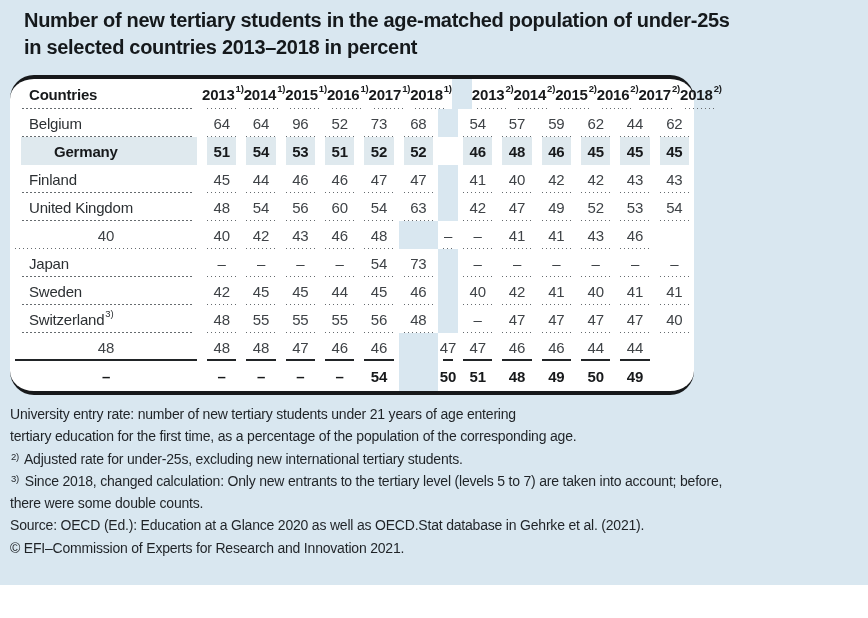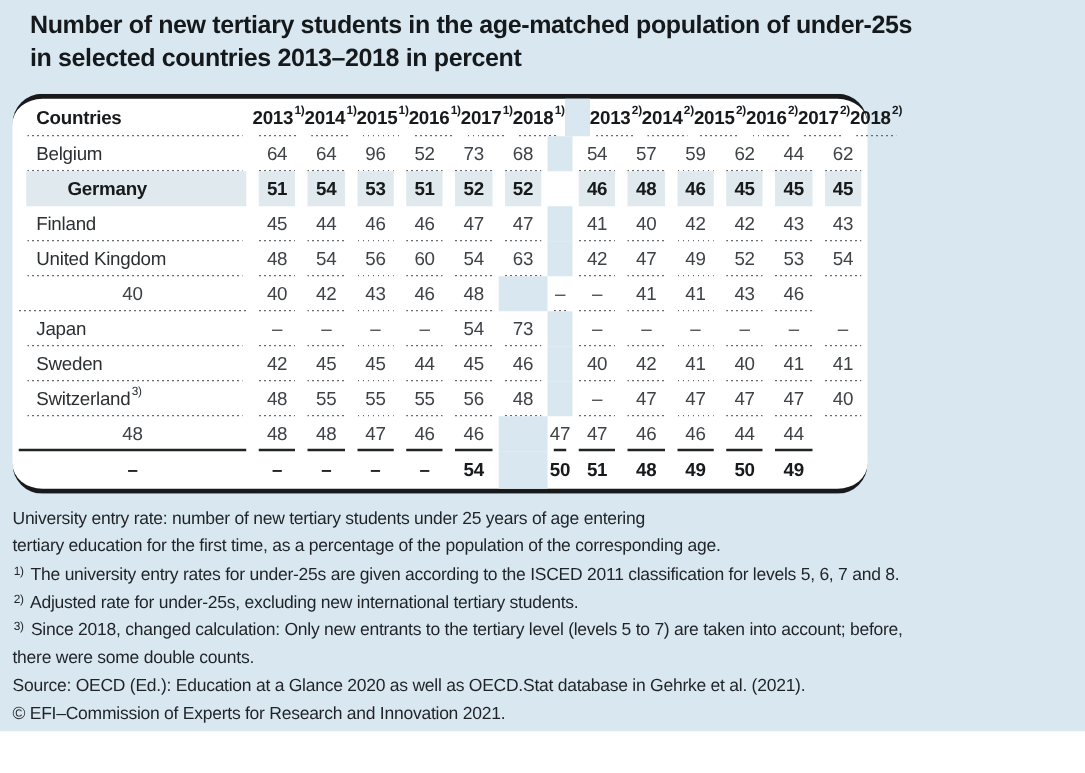--- a/index.html
+++ b/index.html
@@ -537,22 +537,21 @@
         <div class="cell cn">
           <span>50</span>
         </div>
         <div class="cell cn">
           <span>49</span>
         </div>
       </div>
     </div>
 
   <div class="footnotes">
-      <div class="fline"><span>University entry rate: number of new tertiary students under 25 years of age entering</span></div>
+      <div class="fline"><span>University entry rate: number of new tertiary students under 21 years of age entering</span></div>
       <div class="fline"><span>tertiary education for the first time, as a percentage of the population of the corresponding age.</span></div>
-      <div class="fline"><span class="sup">1)</span><span> The university entry rates for under-25s are given according to the ISCED 2011 classification for levels 5, 6, 7 and 8.</span></div>
       <div class="fline"><span class="sup">2)</span><span> Adjusted rate for under-25s, excluding new international tertiary students.</span></div>
       <div class="fline"><span class="sup">3)</span><span> Since 2018, changed calculation: Only new entrants to the tertiary level (levels 5 to 7) are taken into account; before,</span></div>
       <div class="fline"><span>there were some double counts.</span></div>
       <div class="fline"><span>Source: OECD (Ed.): Education at a Glance 2020 as well as OECD.Stat database in Gehrke et al. (2021).</span></div>
       <div class="fline"><span>© EFI–Commission of Experts for Research and Innovation 2021.</span></div>
     </div>
 </div>
 
 </body></html>

